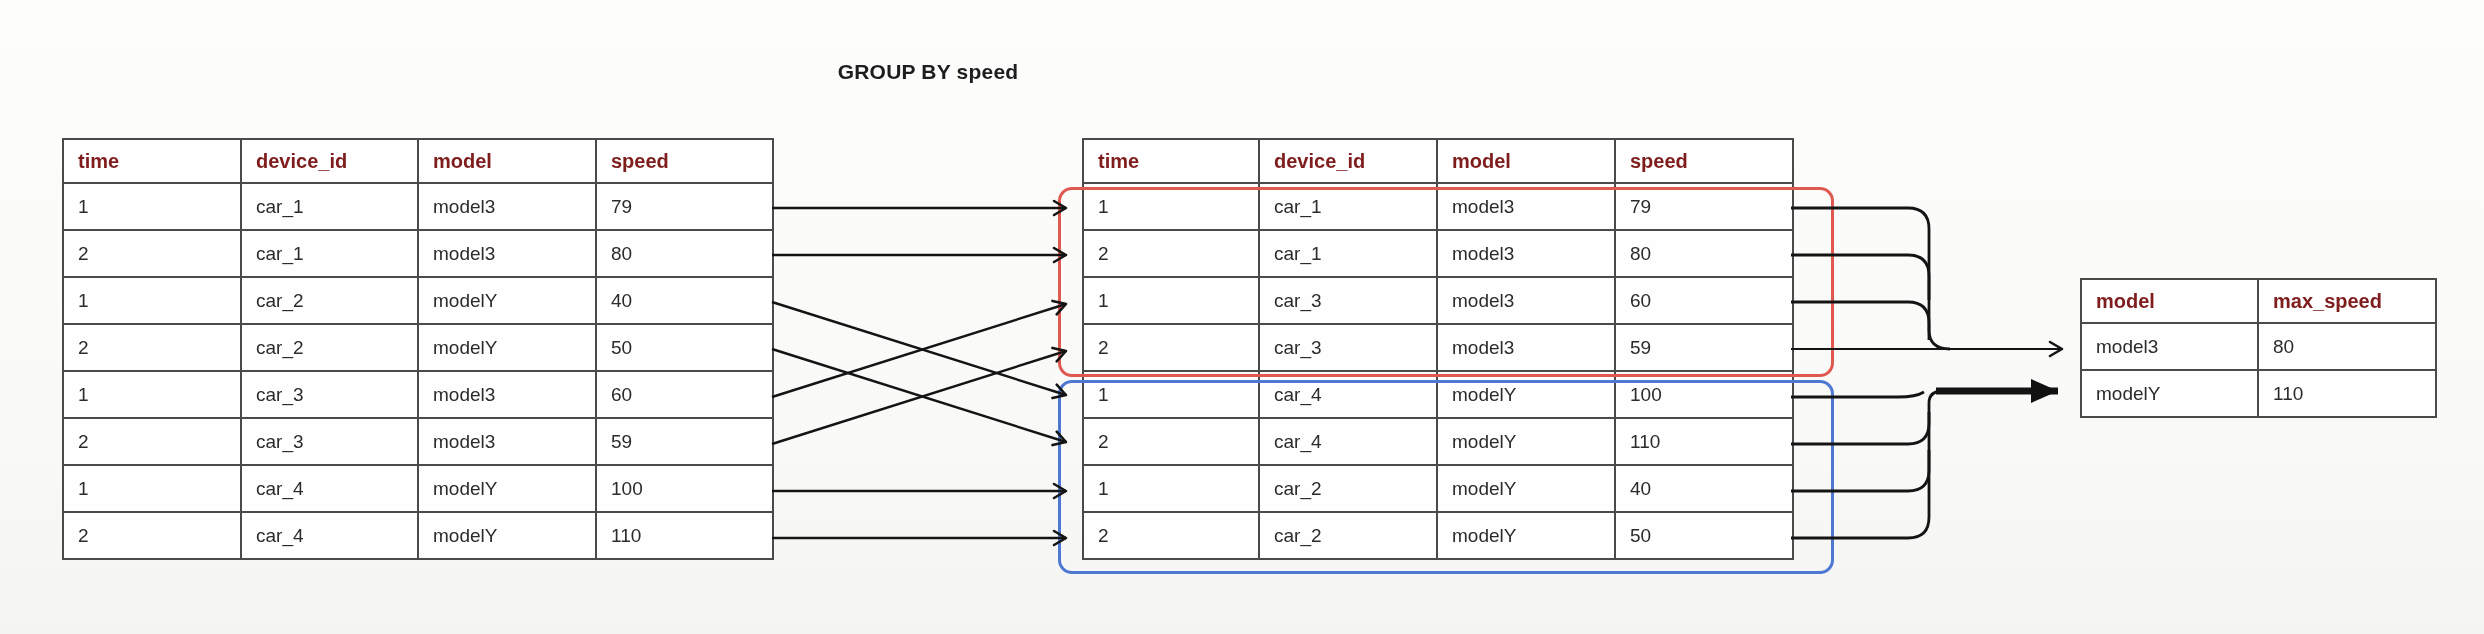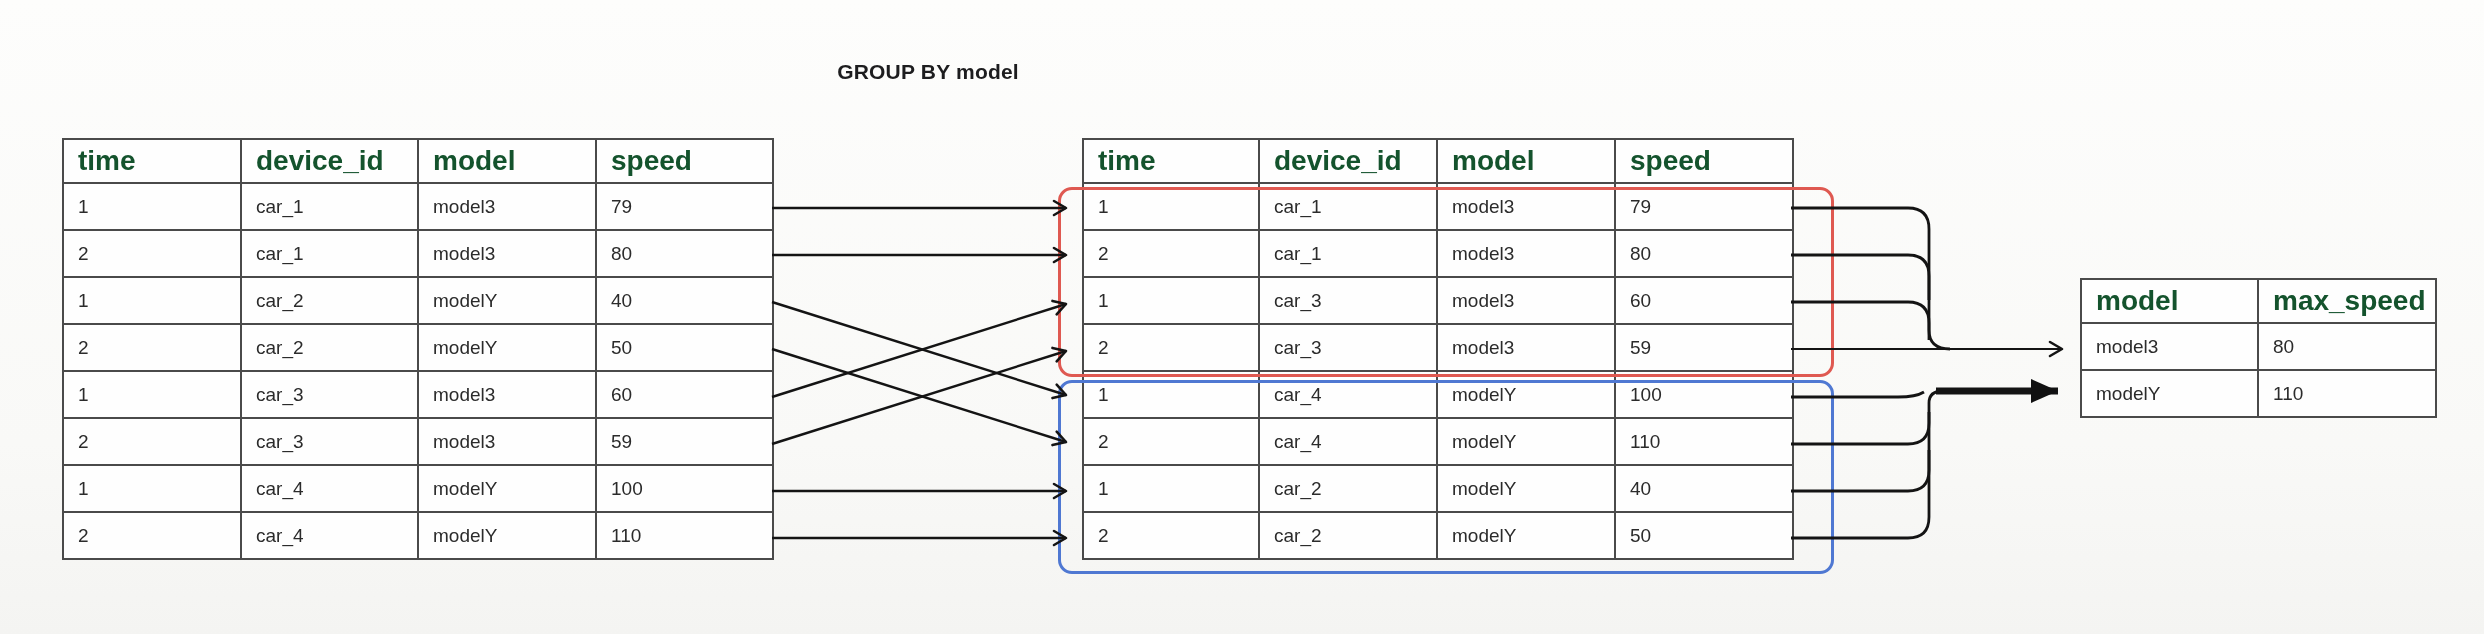--- a/index.html
+++ b/index.html
@@ -21,21 +21,21 @@
   table.tbl{
     position:absolute;border-collapse:collapse;table-layout:fixed;
     background:#fefefe;border:2px solid #333;
   }
   .tbl th,.tbl td{
     border:2px solid var(--table_border,#4a4a4a);
     padding:0 6px 0 14px;text-align:left;vertical-align:middle;
     font-size:19px;color:#2b2b2b;font-weight:400;
     height:45px;overflow:hidden;white-space:nowrap;
   }
-  .tbl thead th{font-weight:700;font-size:28px;color:#14532d;height:42px;}
+  .tbl thead th{font-weight:700;font-size:20px;color:#7f1d1d;height:42px;}
   .m3{color:var(--model3,#d9534f);}
   .mY{color:var(--modelY,#4a7dd4);border-radius:9px;}
 
   .gbox{
     position:absolute;border-radius:14px;background:transparent;
     pointer-events:none;z-index:4;
   }
   .gbox.red{border:3px solid var(--red_box,#df5951);}
   .gbox.blue{border:3px solid var(--blue_box,#4f78d2);}
 
@@ -45,21 +45,21 @@
   .flow{fill:none;stroke:var(--arrow,#141414);stroke-width:2.8px;}
   .flow.map{stroke-width:2.4px;}
   .flow.thin{stroke-width:1.8px;}
   .flow.thick{stroke-width:7px;}
 </style>
 </head>
 <body>
 
 <div class="canvas">
 
-  <div class="title t-group">GROUP BY model</div>
+  <div class="title t-group">GROUP BY speed</div>
 
   <table class="tbl" style="left:62px;top:138px;width:710px;">
     <colgroup>
         <col style="width:178px">
         <col style="width:177px">
         <col style="width:178px">
         <col style="width:177px">
       </colgroup>
     <thead>
       <tr>

